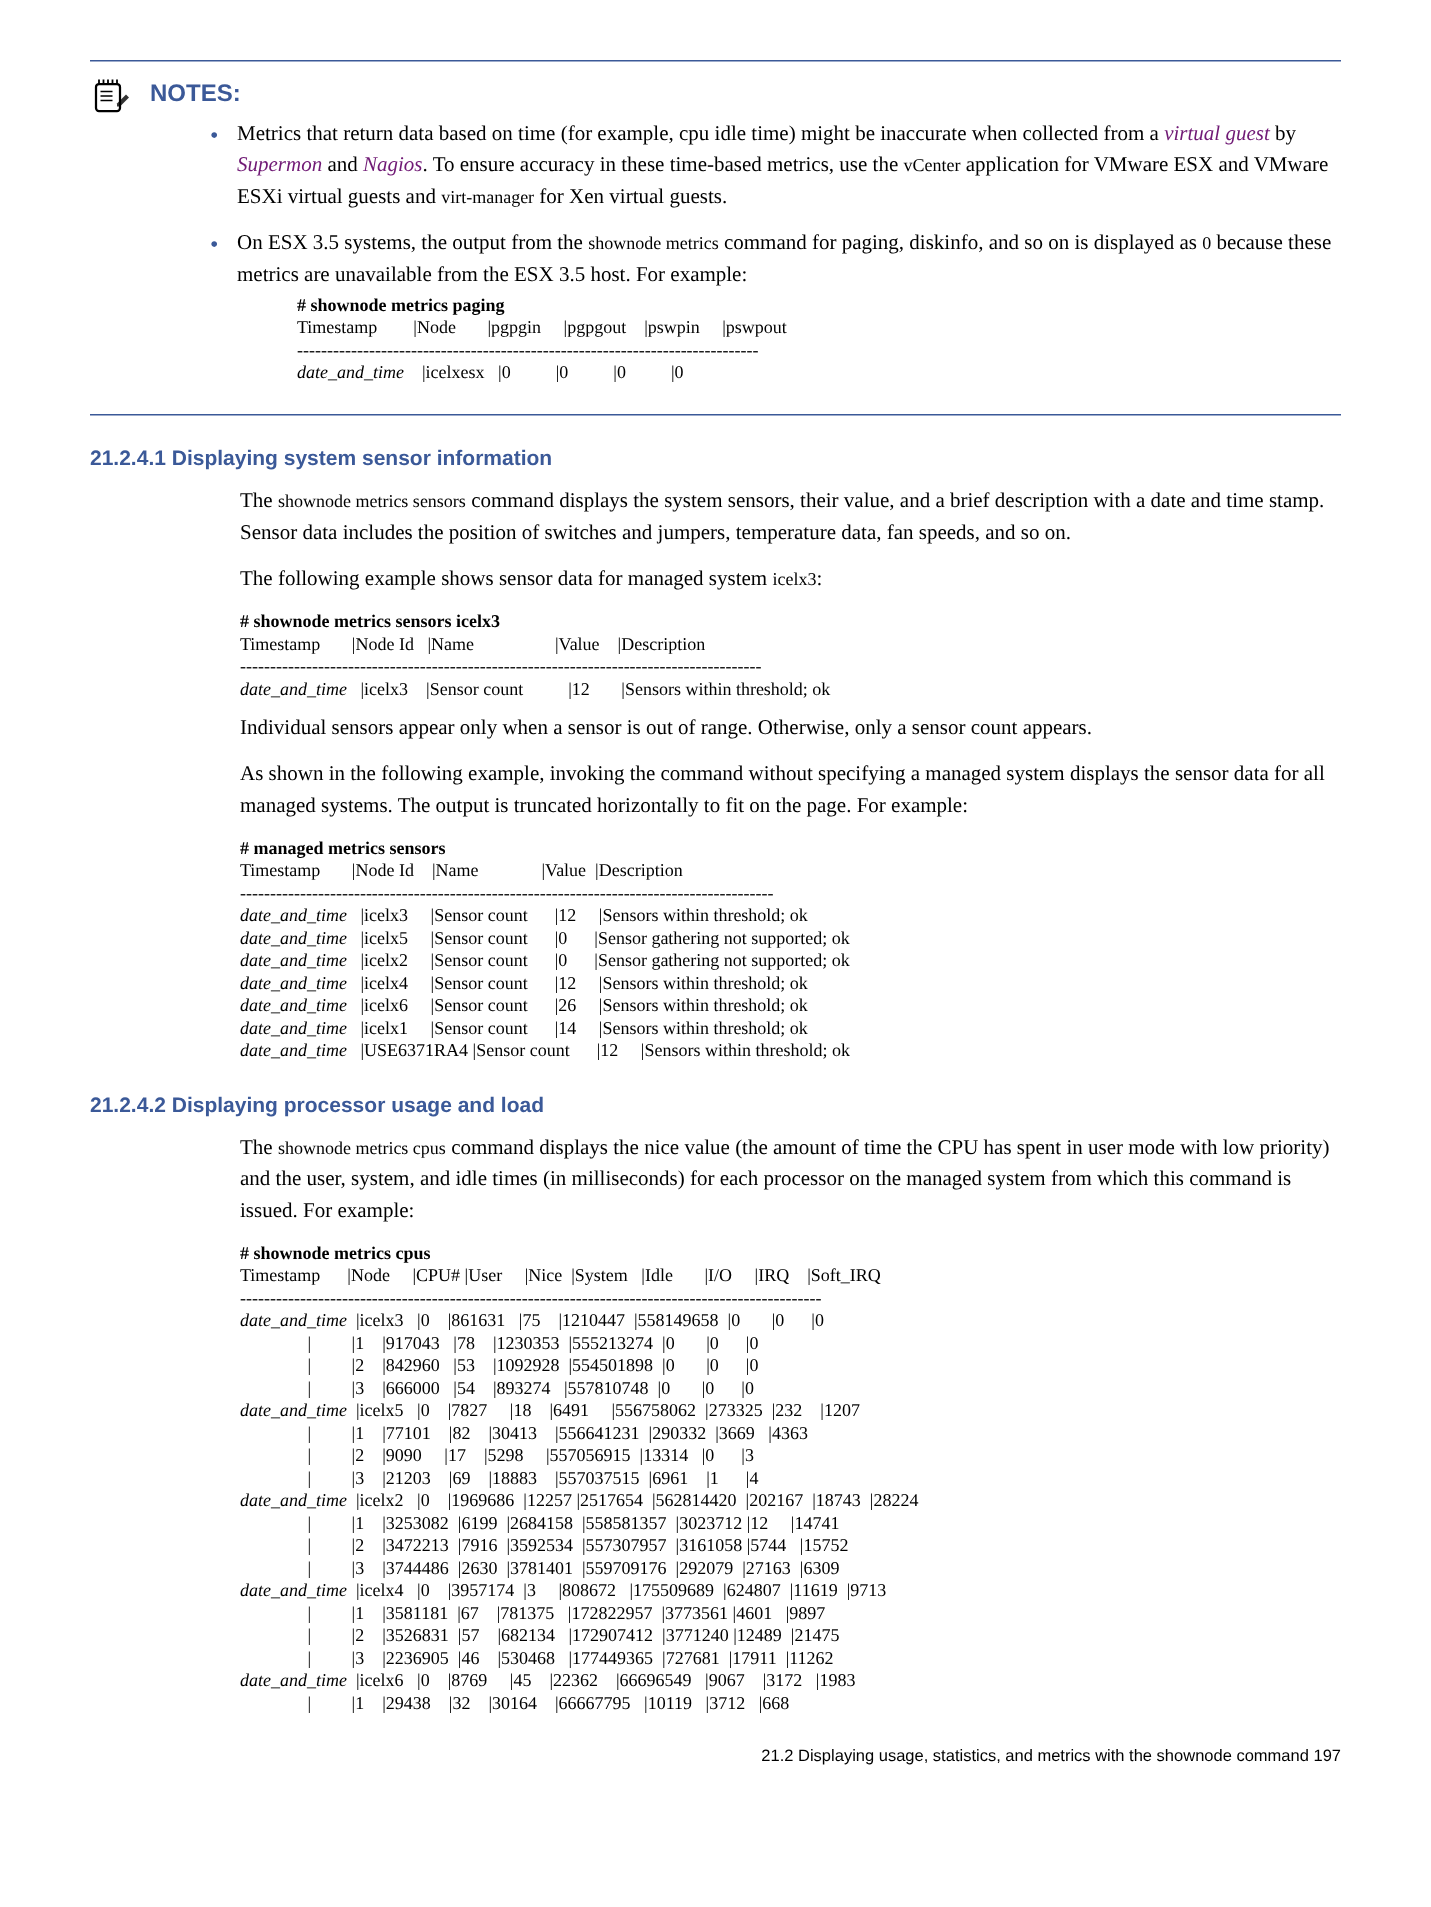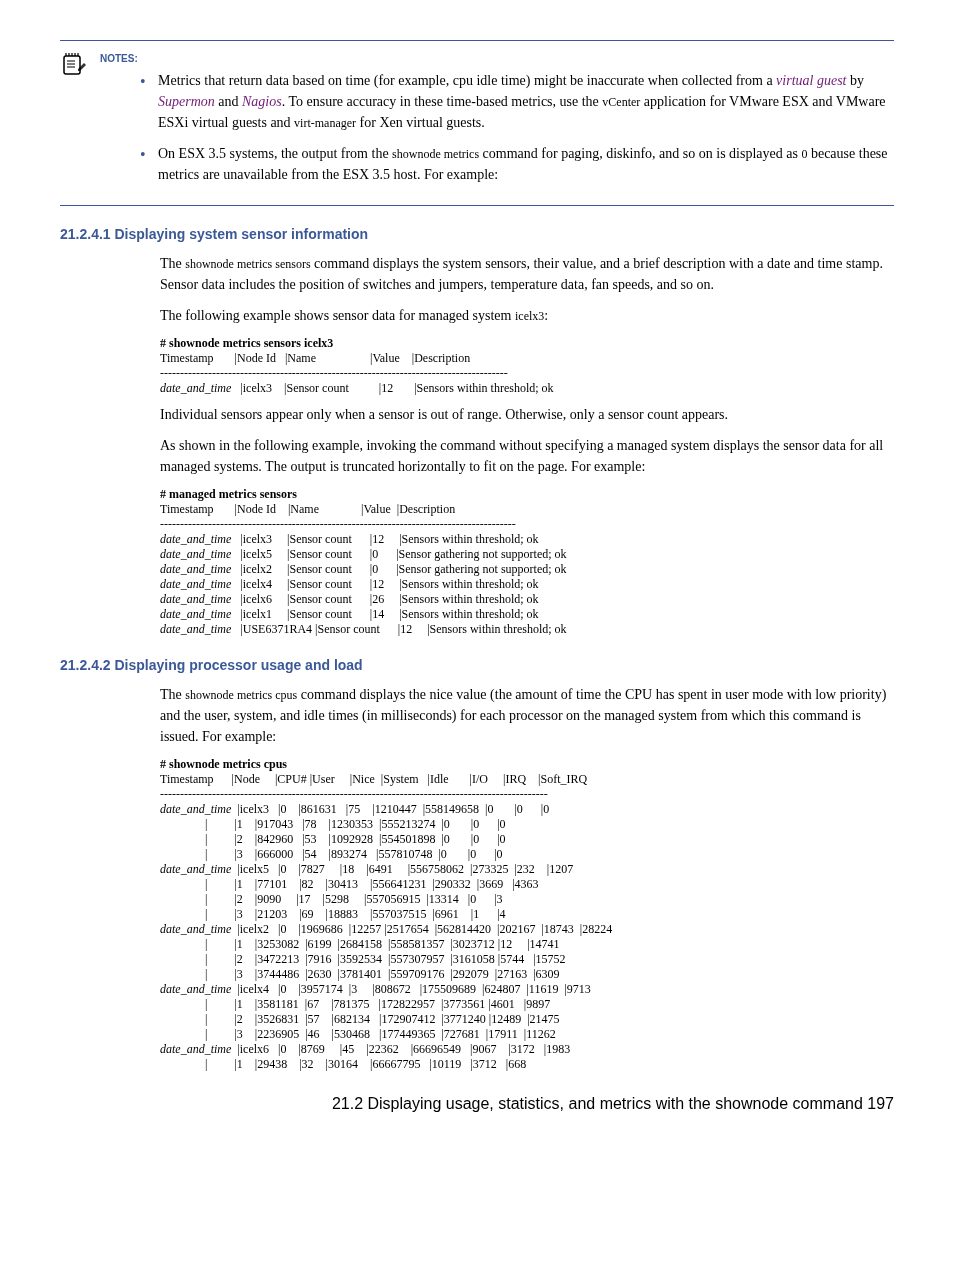--- a/index.html
+++ b/index.html
@@ -13,21 +13,21 @@
   }
   .rule-top { border-top: 1px solid #3b5998; margin-bottom: 10px; }
   .rule-bottom { border-top: 1px solid #3b5998; margin-top: 10px; }
   .notes-block { display: flex; align-items: flex-start; }
   .notes-icon { width: 34px; font-size: 24px; margin-right: 6px; line-height: 1; }
   .notes-body { flex: 1; }
   .notes-heading {
     font-family: Arial, Helvetica, sans-serif;
     font-weight: bold;
     color: #3b5998;
-    font-size: 10px;
+    font-size: 16px;
     margin: 0 0 4px 0;
   }
   .note-list { list-style: none; padding: 0; margin: 0 0 8px 40px; }
   .note-list li { position: relative; padding-left: 18px; margin-bottom: 10px; }
   .note-list li::before {
     content: "•"; position: absolute; left: 0; color: #3b5998; font-size: 16px;
   }
   .link { color: #701a75; font-style: italic; }
   .mono { font-family: Liberation Serif, serif; font-size: 12px; }
   pre.mono { white-space: pre; margin: 2px 0 6px 0; line-height: 1.25; }
@@ -37,21 +37,21 @@
     font-family: Arial, Helvetica, sans-serif;
     color: #3b5998;
     font-weight: bold;
     font-size: 14px;
     margin: 18px 0 8px 0;
   }
   .indent { margin-left: 100px; }
   .indent p { margin: 8px 0 10px 0; }
   .footer {
     font-family: Arial, Helvetica, sans-serif;
-    font-size: 16px;
+    font-size: 11px;
     text-align: right;
     margin-top: 20px;
     color: #000;
   }
   .notes-code { margin-left: 40px; }
 </style>
 </head>
 <body>
 
 <div class="rule-top"></div>
@@ -66,20 +66,26 @@
     </svg>
   </div>
   <div class="notes-body">
     <div class="notes-heading">NOTES:</div>
     <ul class="note-list">
       <li>
         <span>Metrics that return data based on time (for example, cpu idle time) might be inaccurate when collected from a </span><span class="link">virtual guest</span><span> by </span><span class="link">Supermon</span><span> and </span><span class="link">Nagios</span><span>. To ensure accuracy in these time-based metrics, use the </span><span class="mono">vCenter</span><span> application for VMware ESX and VMware ESXi virtual guests and </span><span class="mono">virt-manager</span><span> for Xen virtual guests.</span>
       </li>
       <li>
         <span>On ESX 3.5 systems, the output from the </span><span class="mono">shownode metrics</span><span> command for paging, diskinfo, and so on is displayed as </span><span class="mono">0</span><span> because these metrics are unavailable from the ESX 3.5 host. For example:</span>
+        <div class="notes-code">
+          <pre class="mono"><span class="bold"># shownode metrics paging</span>
+<span id="notes-ex">Timestamp        |Node       |pgpgin     |pgpgout    |pswpin     |pswpout
+-----------------------------------------------------------------------------
+<span class="italic">date_and_time</span>    |icelxesx   |0          |0          |0          |0</span></pre>
+        </div>
       </li>
     </ul>
   </div>
 </div>
 
 <div class="rule-bottom"></div>
 
 <h3 class="section-h">21.2.4.1 Displaying system sensor information</h3>
 <div class="indent">
   <p><span>The </span><span class="mono">shownode metrics sensors</span><span> command displays the system sensors, their value, and a brief description with a date and time stamp. Sensor data includes the position of switches and jumpers, temperature data, fan speeds, and so on.</span></p>

